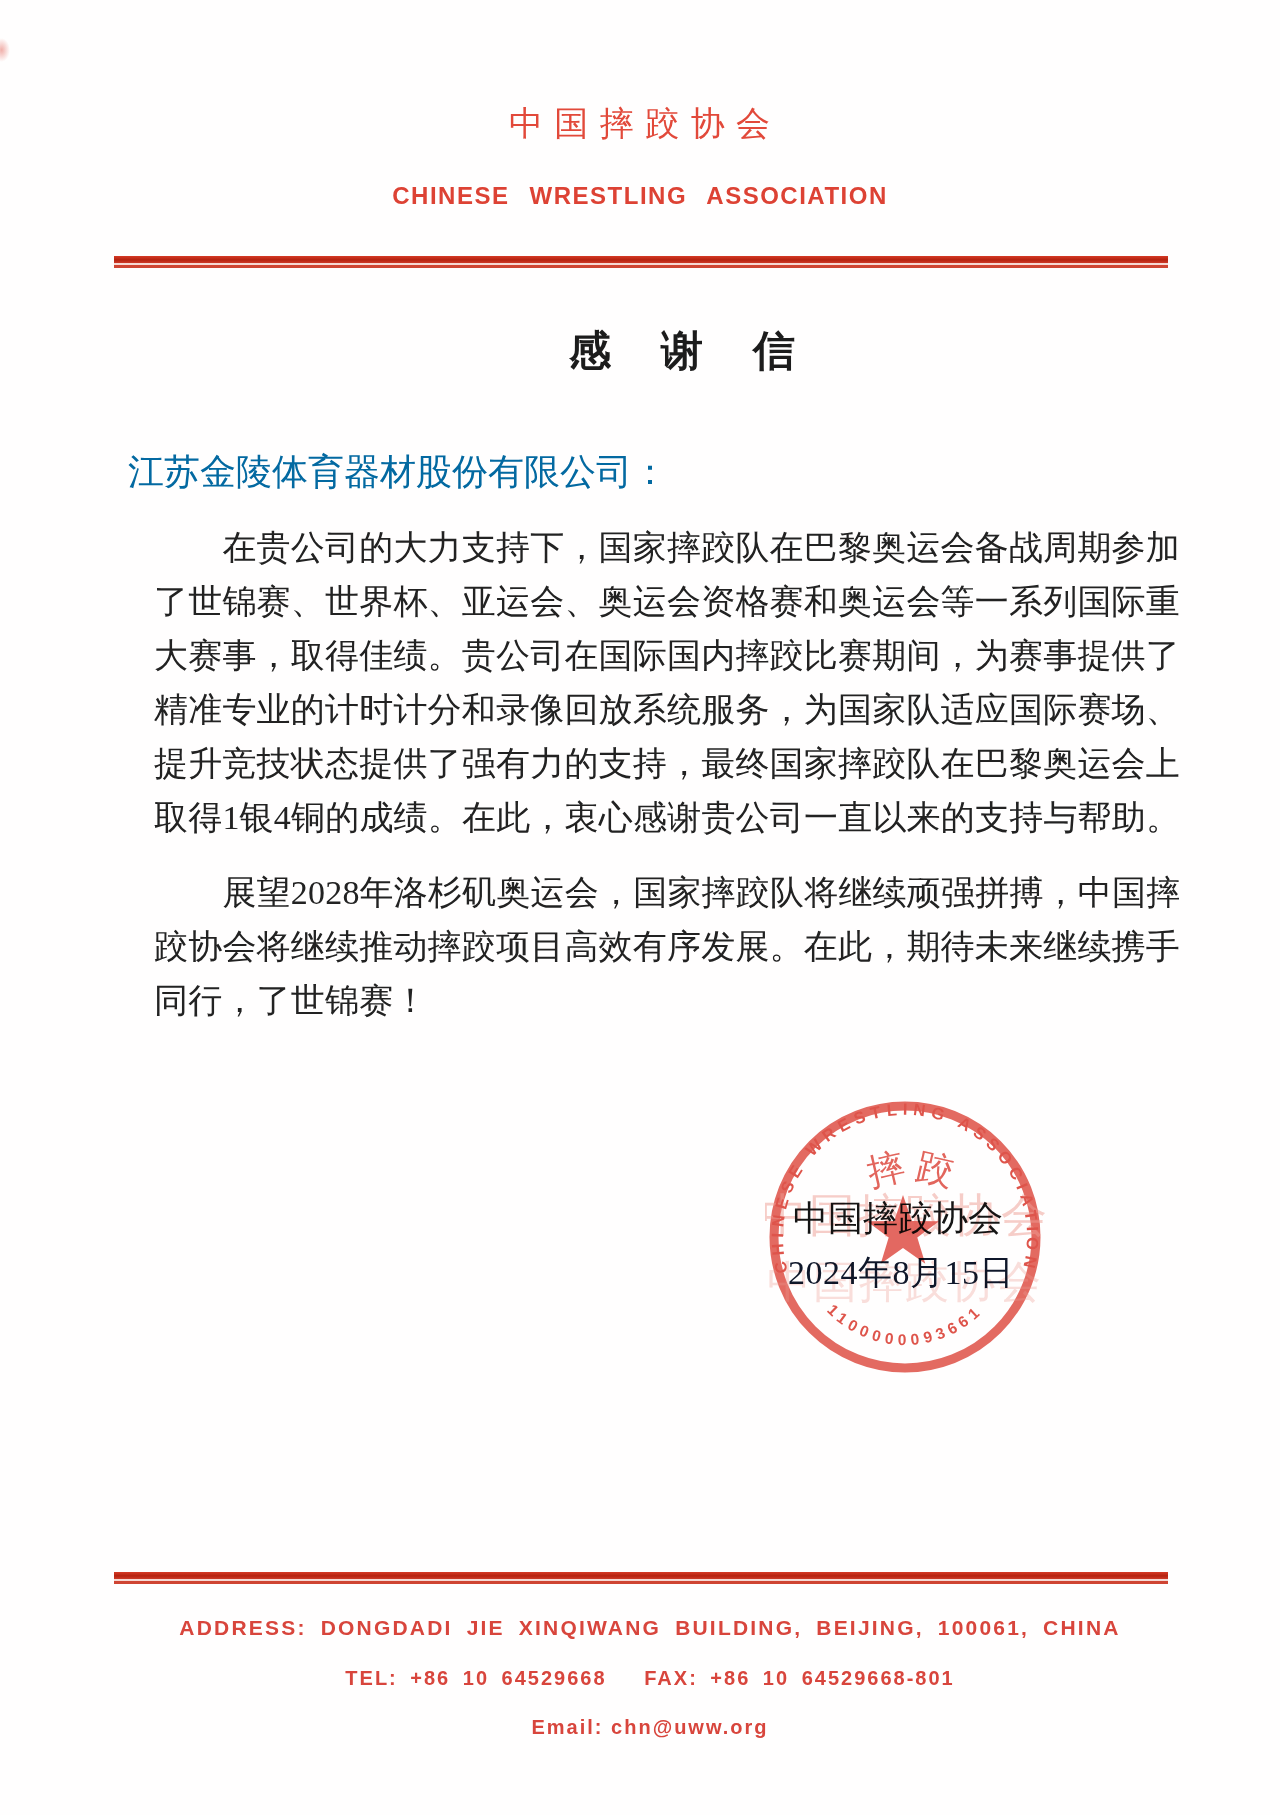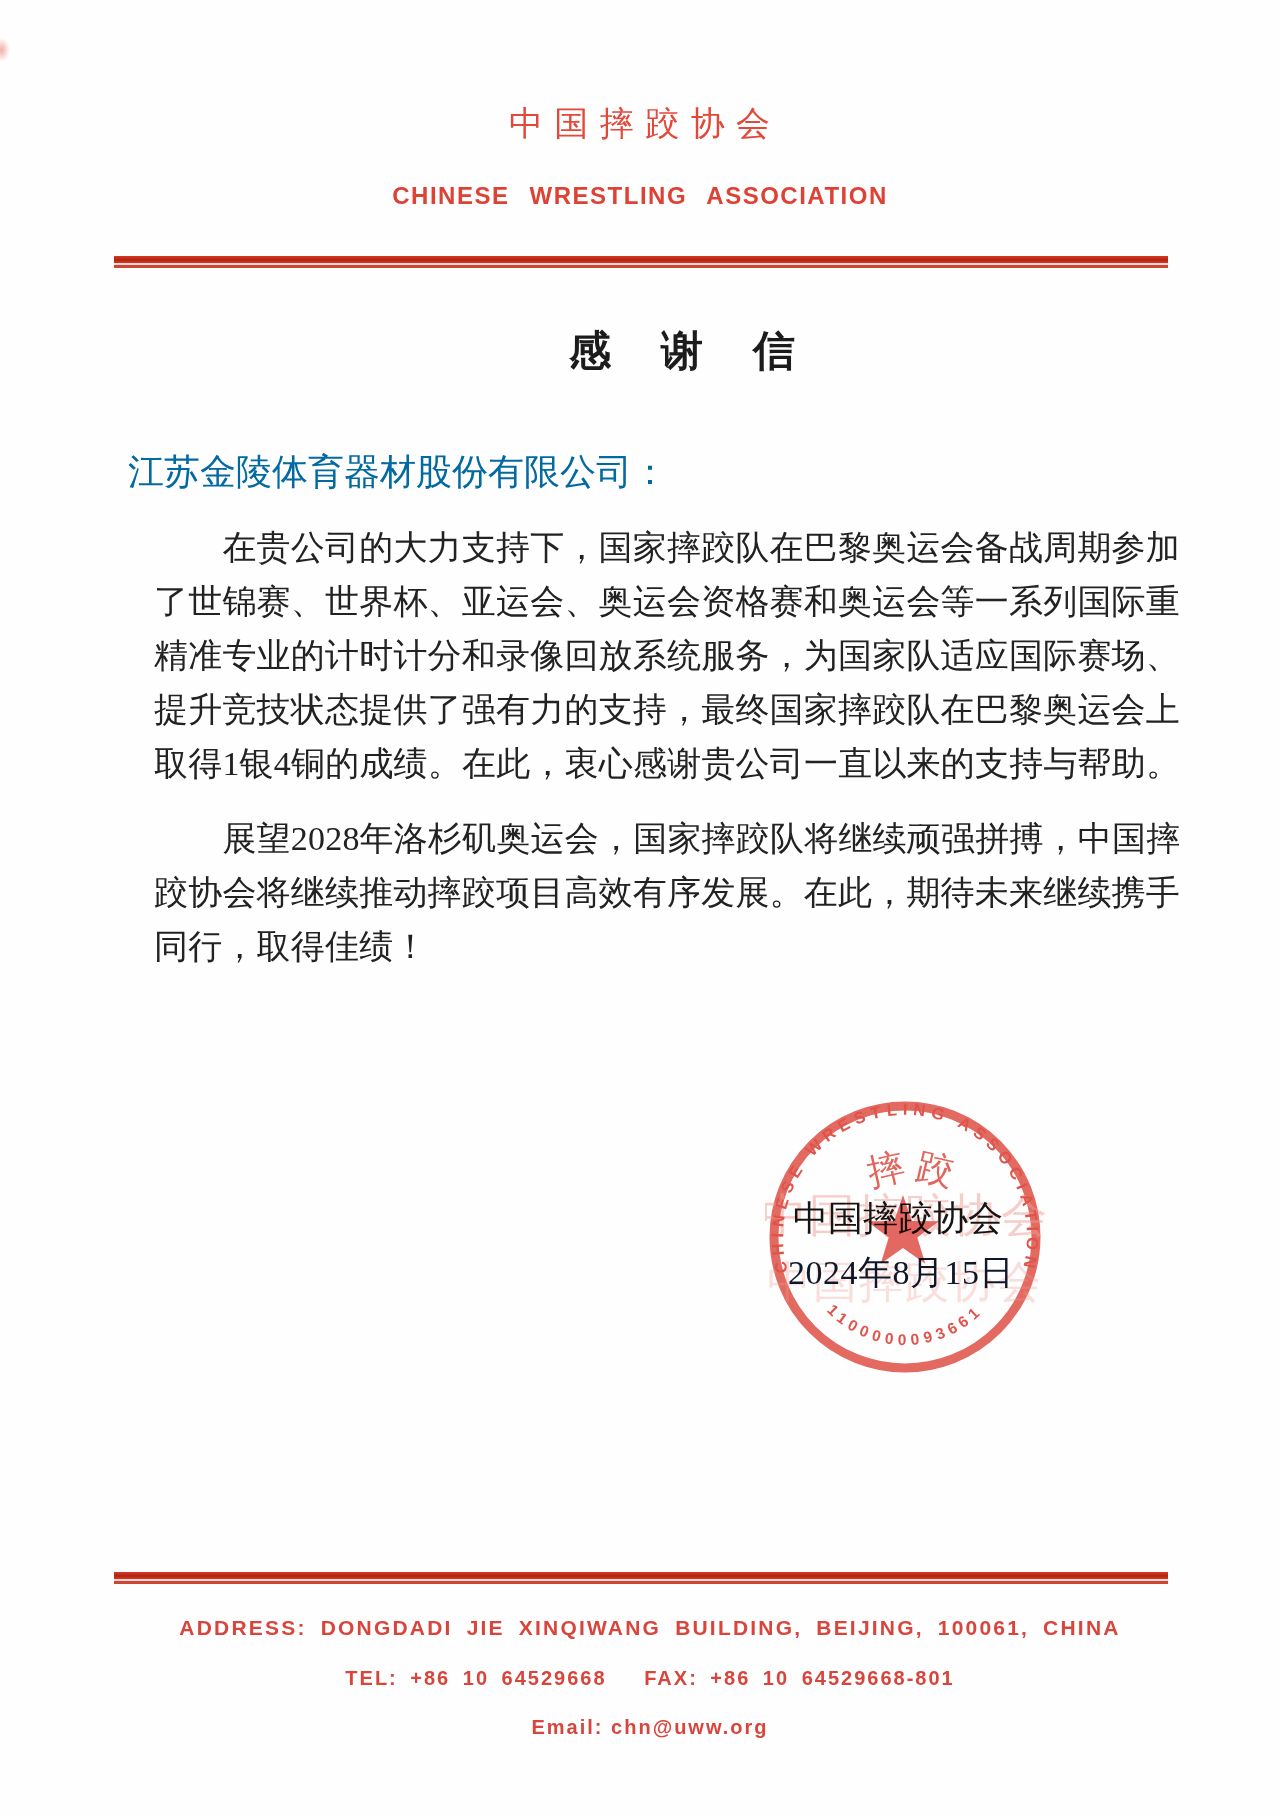--- a/index.html
+++ b/index.html
@@ -98,28 +98,29 @@
   </div>
 
   <div class="title">感　谢　信</div>
 
   <div class="salutation">江苏金陵体育器材股份有限公司：</div>
 
   <div class="body">
       <div class="para">
         <div class="bline">　　在贵公司的大力支持下，国家摔跤队在巴黎奥运会备战周期参加</div>
         <div class="bline">了世锦赛、世界杯、亚运会、奥运会资格赛和奥运会等一系列国际重</div>
+        <div class="bline">大赛事，取得佳绩。贵公司在国际国内摔跤比赛期间，为赛事提供了</div>
         <div class="bline">精准专业的计时计分和录像回放系统服务，为国家队适应国际赛场、</div>
         <div class="bline">提升竞技状态提供了强有力的支持，最终国家摔跤队在巴黎奥运会上</div>
         <div class="bline">取得1银4铜的成绩。在此，衷心感谢贵公司一直以来的支持与帮助。</div>
       </div>
       <div class="para">
         <div class="bline">　　展望2028年洛杉矶奥运会，国家摔跤队将继续顽强拼搏，中国摔</div>
         <div class="bline">跤协会将继续推动摔跤项目高效有序发展。在此，期待未来继续携手</div>
-        <div class="bline">同行，取得佳绩！</div>
+        <div class="bline">同行，了世锦赛！</div>
       </div>
     </div>
 
   <div class="sig-org">中国摔跤协会</div>
   <div class="sig-date">2024年8月15日</div>
 
   <div class="seal">
     <svg width="280" height="280" viewBox="0 0 280 280">
       <defs>
         <path id="arcTop" d="M 42.6,213.4 A 122,122 0 1 1 237.4,213.4" fill="none"></path>

